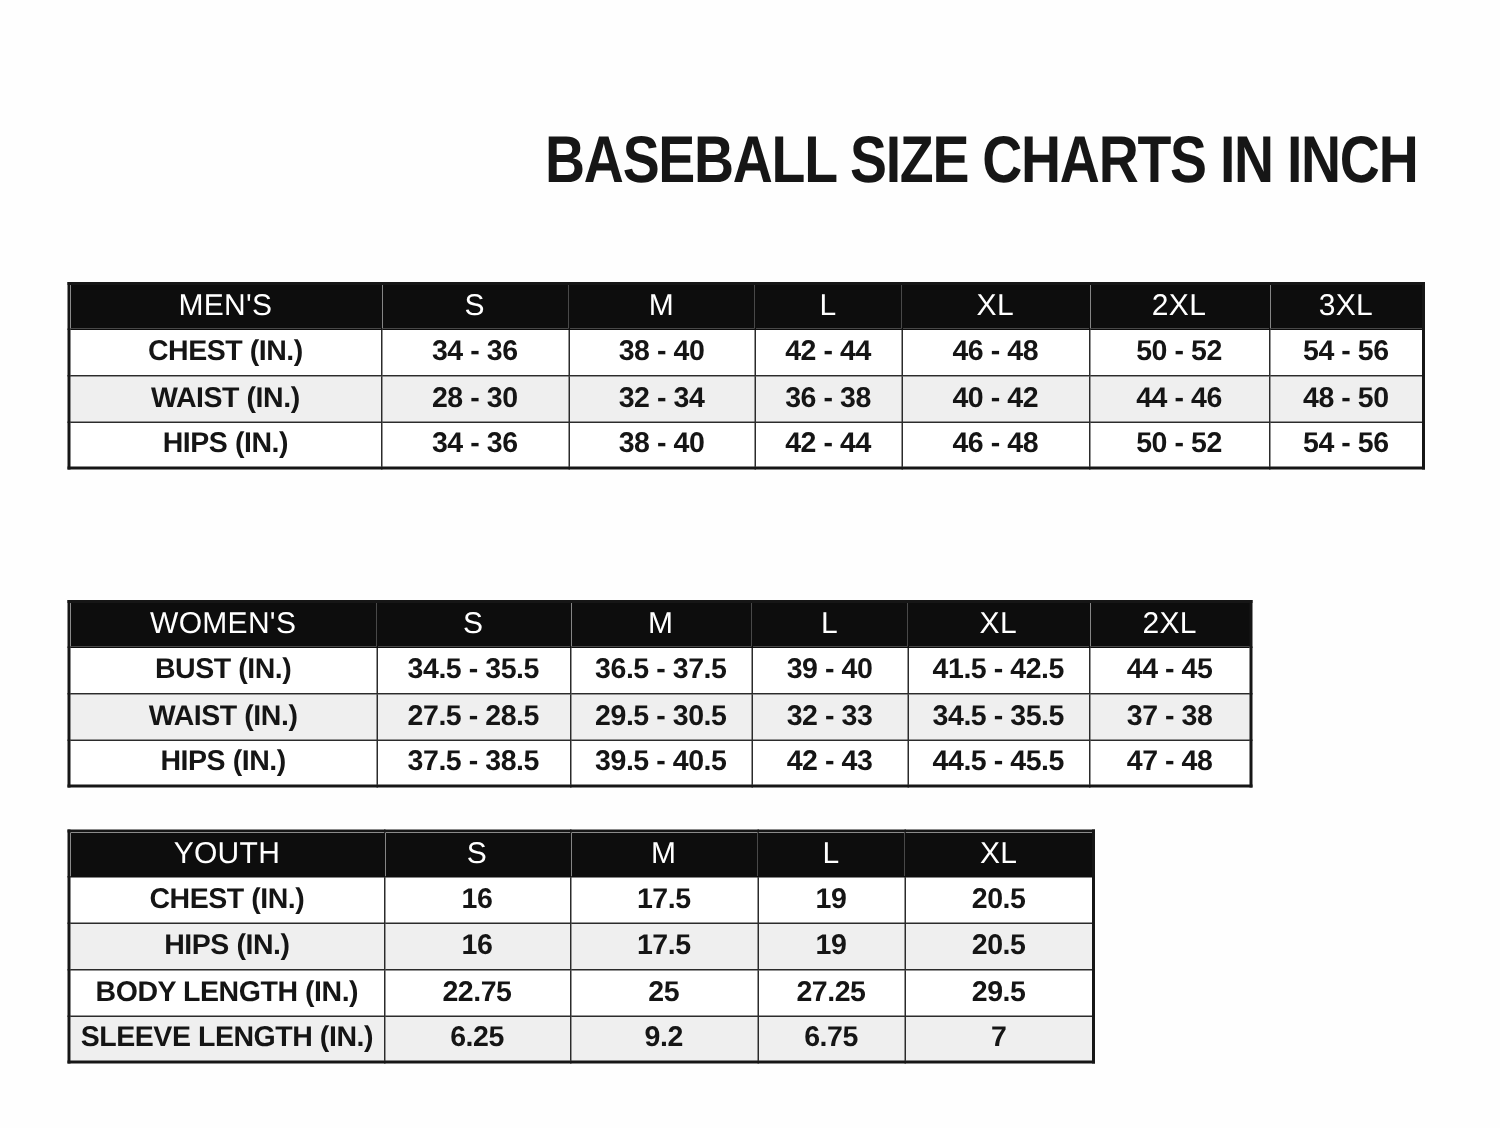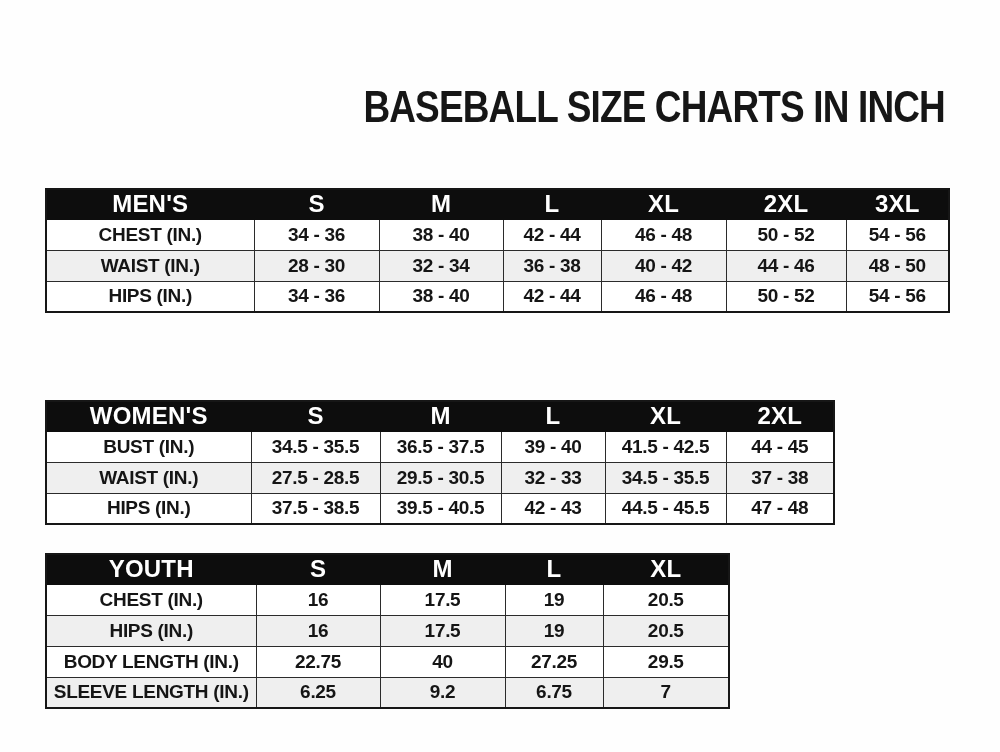--- a/index.html
+++ b/index.html
@@ -54,22 +54,22 @@
     padding: 0 2px;
     overflow: hidden;
     white-space: nowrap;
   }
   .size-table thead tr {
     height: 30px;
   }
   .size-table thead th {
     background: #0d0d0d;
     color: #ffffff;
-    font-size: 24px;
-    font-weight: bold;
+    font-size: 20px;
+    font-weight: normal;
     letter-spacing: 0.2px;
     border-color: #0d0d0d;
   }
   .size-table tbody tr {
     height: 31px;
     background: #ffffff;
     padding-left: 44px;
   }
   .size-table tbody tr:nth-child(even) {
     background: #efefef;
@@ -225,21 +225,21 @@
           <tr>
             <td>HIPS (IN.)</td>
             <td>16</td>
             <td>17.5</td>
             <td>19</td>
             <td>20.5</td>
           </tr>
           <tr>
             <td>BODY LENGTH (IN.)</td>
             <td>22.75</td>
-            <td>40</td>
+            <td>25</td>
             <td>27.25</td>
             <td>29.5</td>
           </tr>
           <tr>
             <td>SLEEVE LENGTH (IN.)</td>
             <td>6.25</td>
             <td>9.2</td>
             <td>6.75</td>
             <td>7</td>
           </tr>

